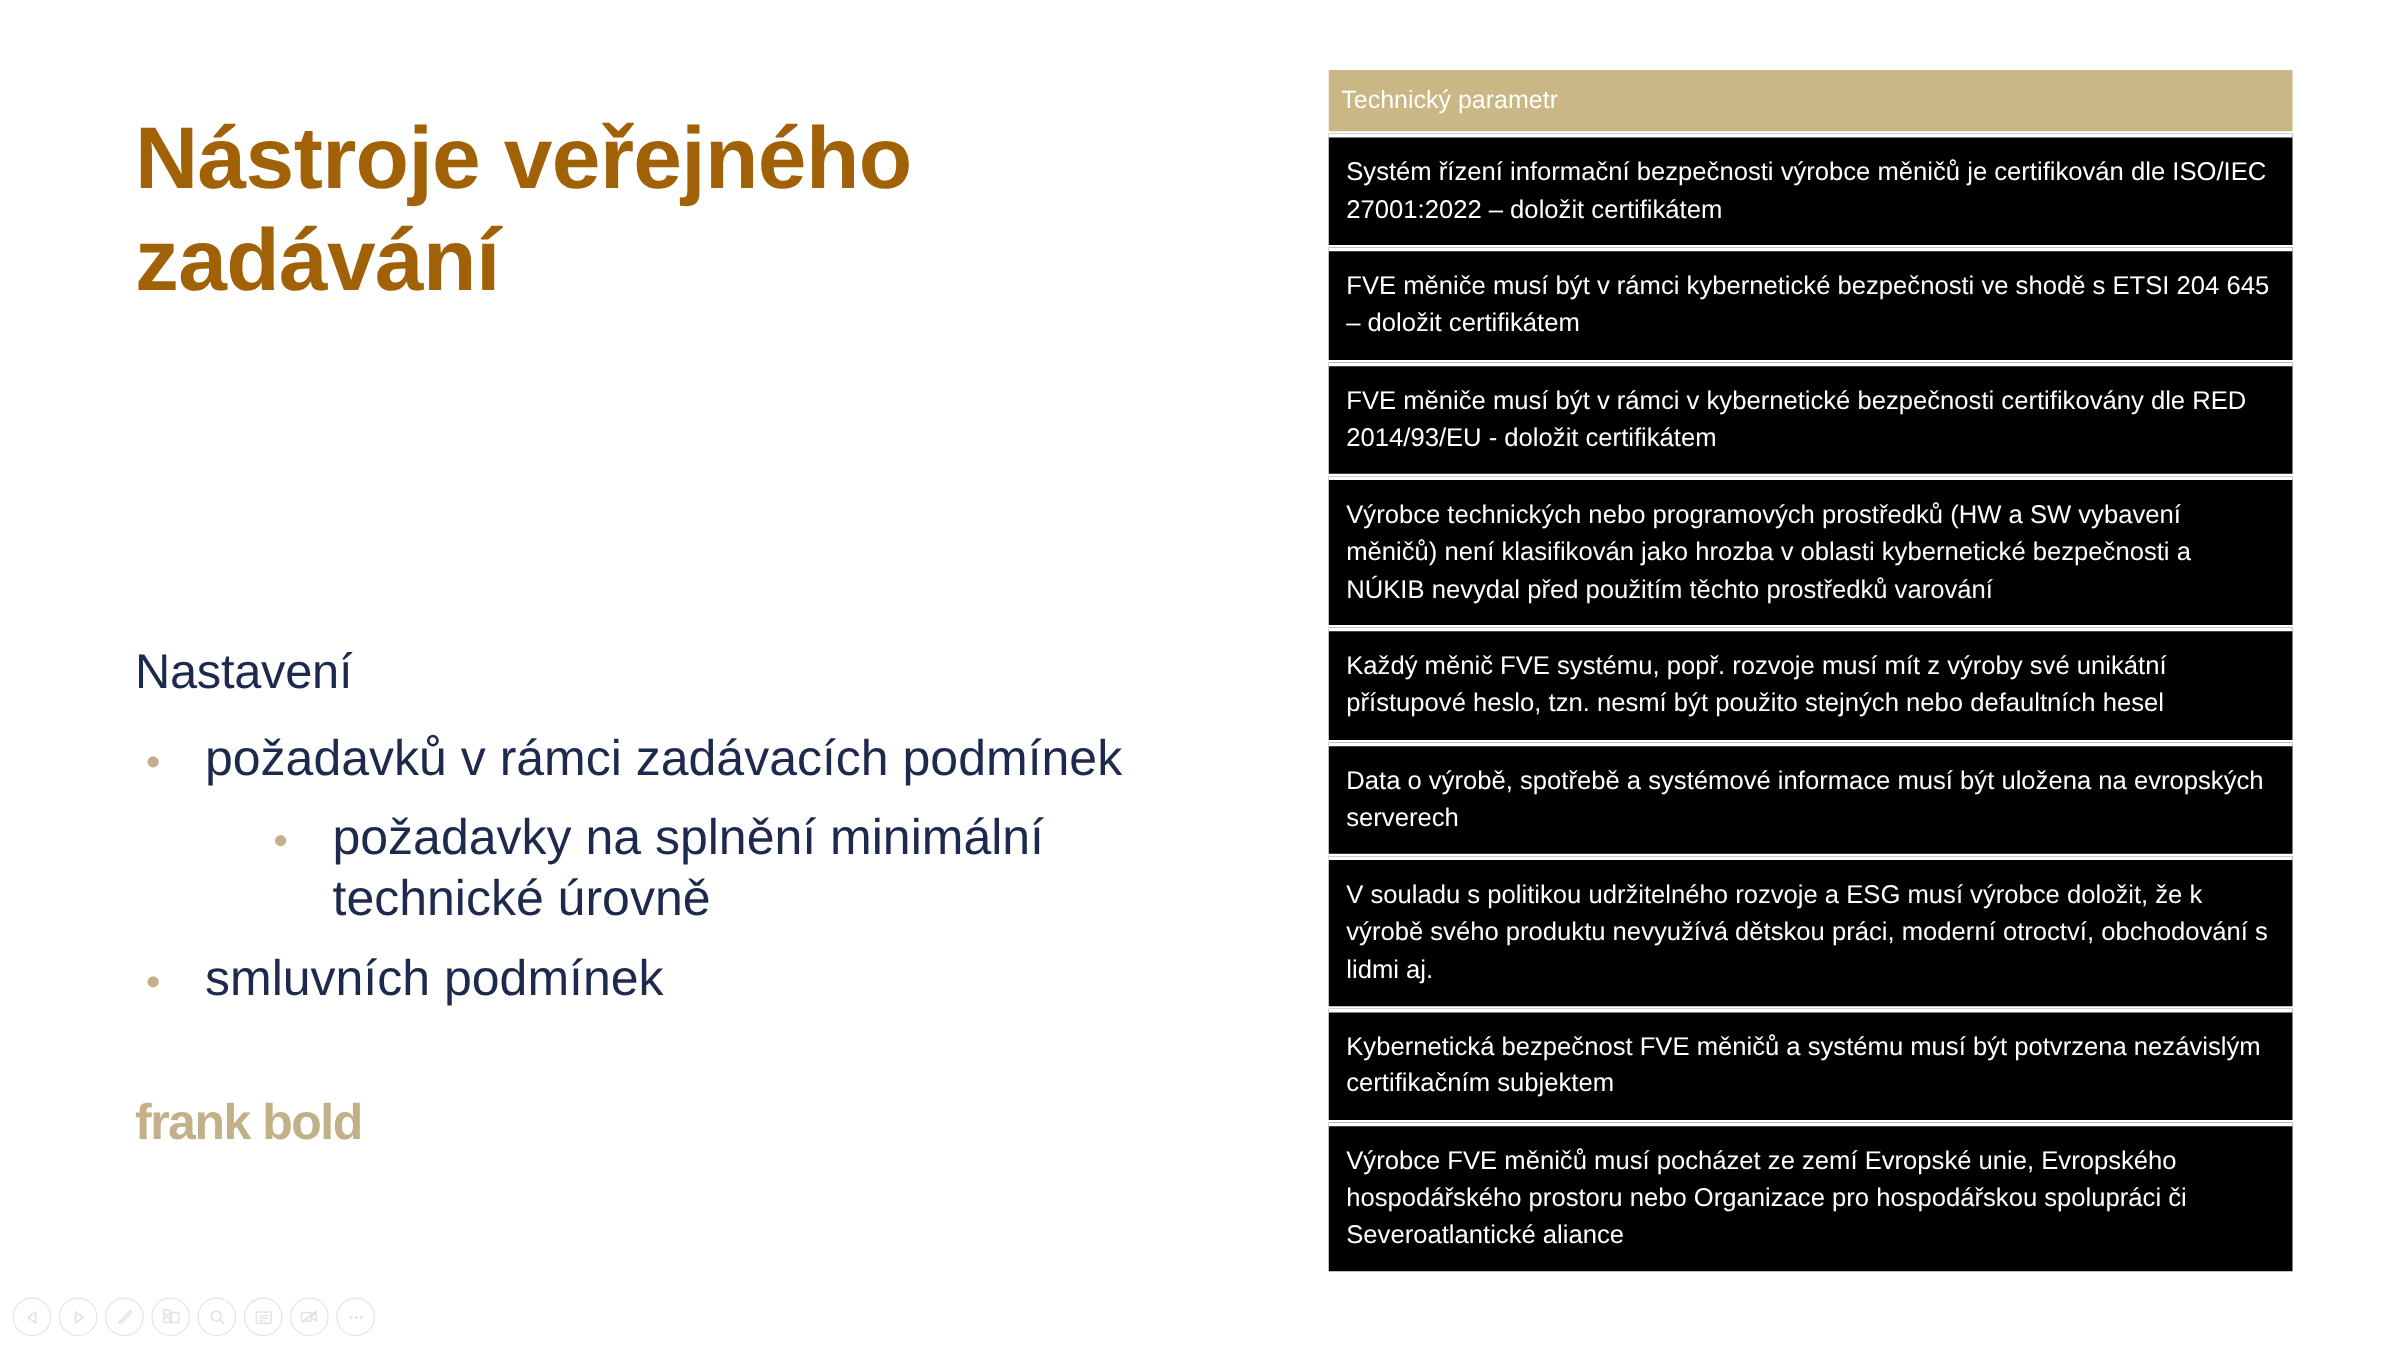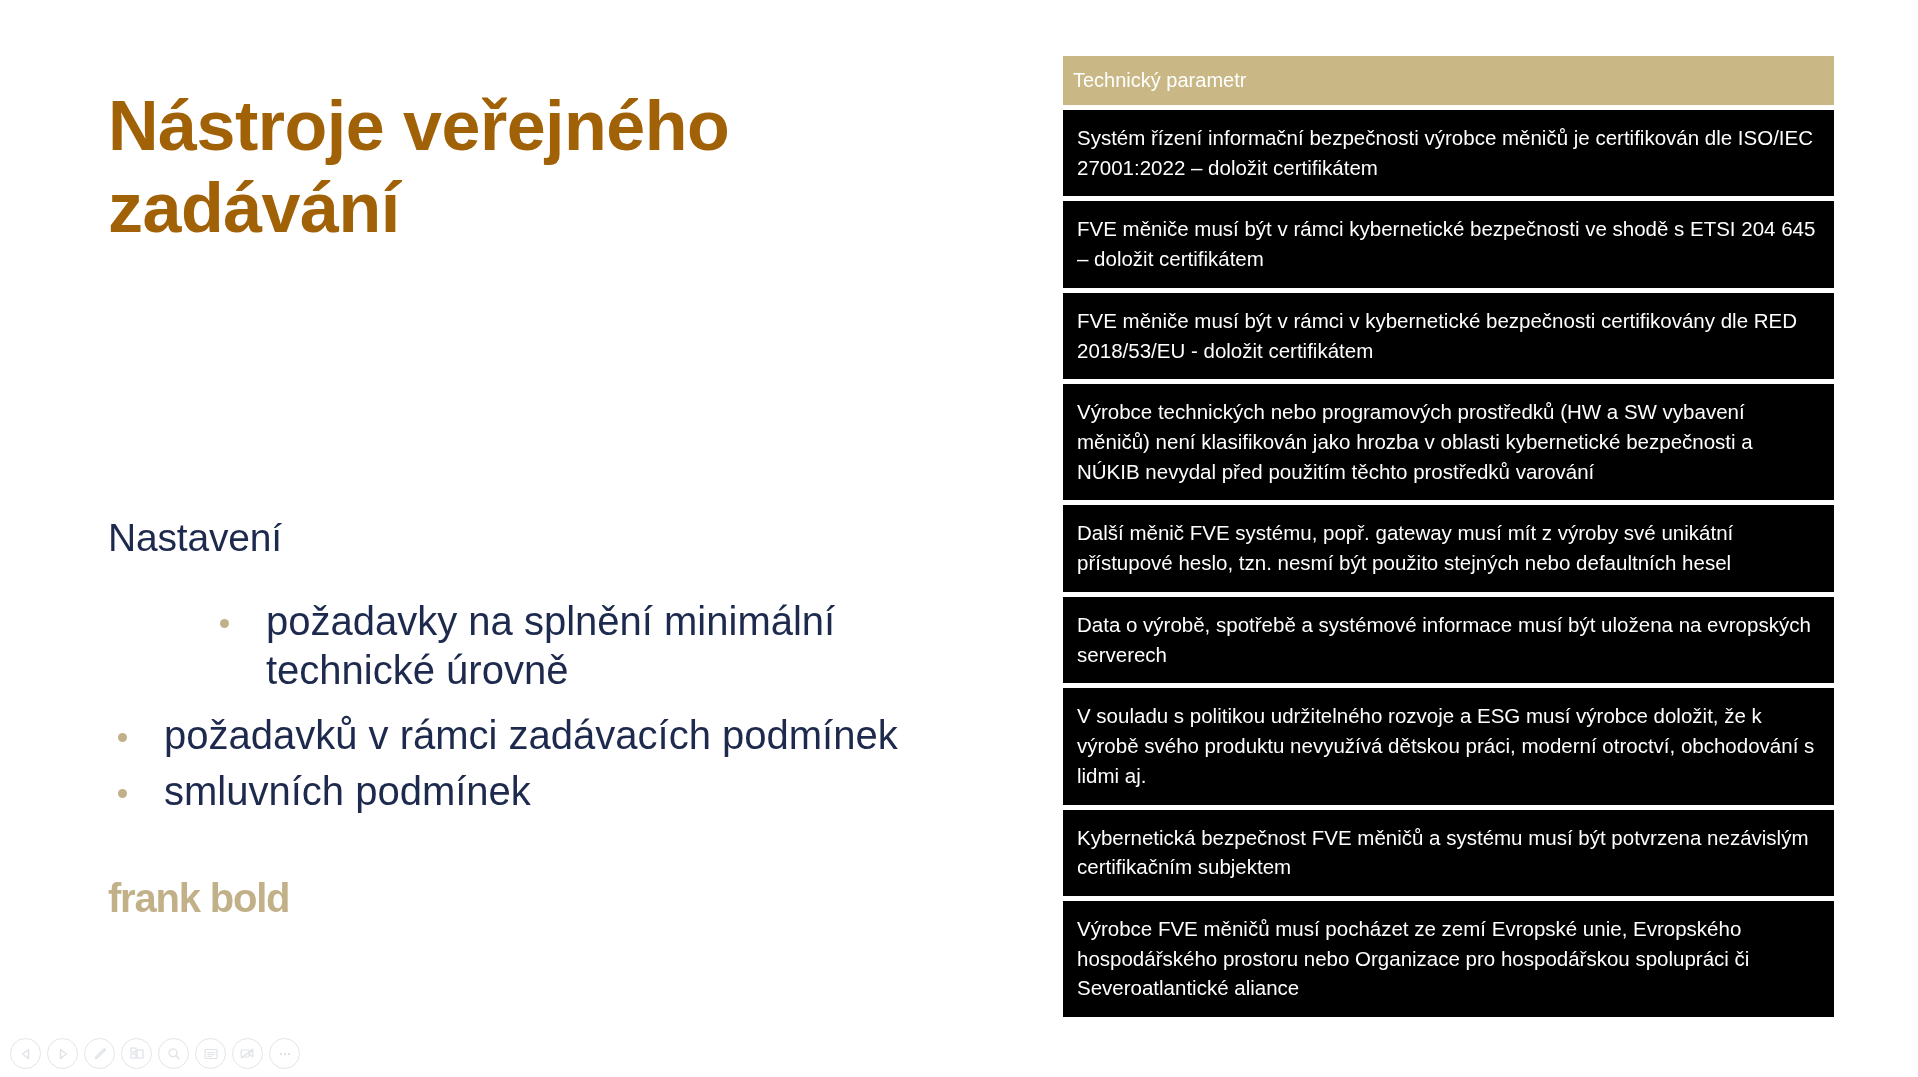--- a/index.html
+++ b/index.html
@@ -166,56 +166,56 @@
 
 <div class="slide">
 
   <div class="left-col">
 
     <h1 class="slide-title">Nástroje veřejného zadávání</h1>
 
     <h2 class="section-heading">Nastavení</h2>
 
     <ul class="bullet-list">
+      <li class="bullet">
+        <span class="dot"></span>
+        <span>požadavků v rámci zadávacích podmínek</span>
+      </li>
       <li class="bullet level2">
         <span class="dot"></span>
         <span>požadavky na splnění minimální technické úrovně</span>
       </li>
       <li class="bullet">
         <span class="dot"></span>
-        <span>požadavků v rámci zadávacích podmínek</span>
-      </li>
-      <li class="bullet">
-        <span class="dot"></span>
         <span>smluvních podmínek</span>
       </li>
     </ul>
 
     <div class="brand-logo">frank bold</div>
   </div>
 
   <table class="criteria-table">
     <tbody>
       <tr>
         <td class="tbl-section-header">Technický parametr</td>
       </tr>
       <tr>
         <td class="tbl-row">Systém řízení informační bezpečnosti výrobce měničů je certifikován dle ISO/IEC 27001:2022 – doložit certifikátem</td>
       </tr>
       <tr>
         <td class="tbl-row">FVE měniče musí být v rámci kybernetické bezpečnosti ve shodě s ETSI 204 645 – doložit certifikátem</td>
       </tr>
       <tr>
-        <td class="tbl-row">FVE měniče musí být v rámci v kybernetické bezpečnosti certifikovány dle RED 2018/53/EU - doložit certifikátem</td>
+        <td class="tbl-row">FVE měniče musí být v rámci v kybernetické bezpečnosti certifikovány dle RED 2014/93/EU - doložit certifikátem</td>
       </tr>
       <tr>
         <td class="tbl-row">Výrobce technických nebo programových prostředků (HW a SW vybavení měničů) není klasifikován jako hrozba v oblasti kybernetické bezpečnosti a NÚKIB nevydal před použitím těchto prostředků varování</td>
       </tr>
       <tr>
-        <td class="tbl-row">Další měnič FVE systému, popř. gateway musí mít z výroby své unikátní přístupové heslo, tzn. nesmí být použito stejných nebo defaultních hesel</td>
+        <td class="tbl-row">Každý měnič FVE systému, popř. rozvoje musí mít z výroby své unikátní přístupové heslo, tzn. nesmí být použito stejných nebo defaultních hesel</td>
       </tr>
       <tr>
         <td class="tbl-row">Data o výrobě, spotřebě a systémové informace musí být uložena na evropských serverech</td>
       </tr>
 
       <tr>
         <td class="tbl-row">V souladu s politikou udržitelného rozvoje a ESG musí výrobce doložit, že k výrobě svého produktu nevyužívá dětskou práci, moderní otroctví, obchodování s lidmi aj.</td>
       </tr>
       <tr>
         <td class="tbl-row">Kybernetická bezpečnost FVE měničů a systému musí být potvrzena nezávislým certifikačním subjektem</td>

